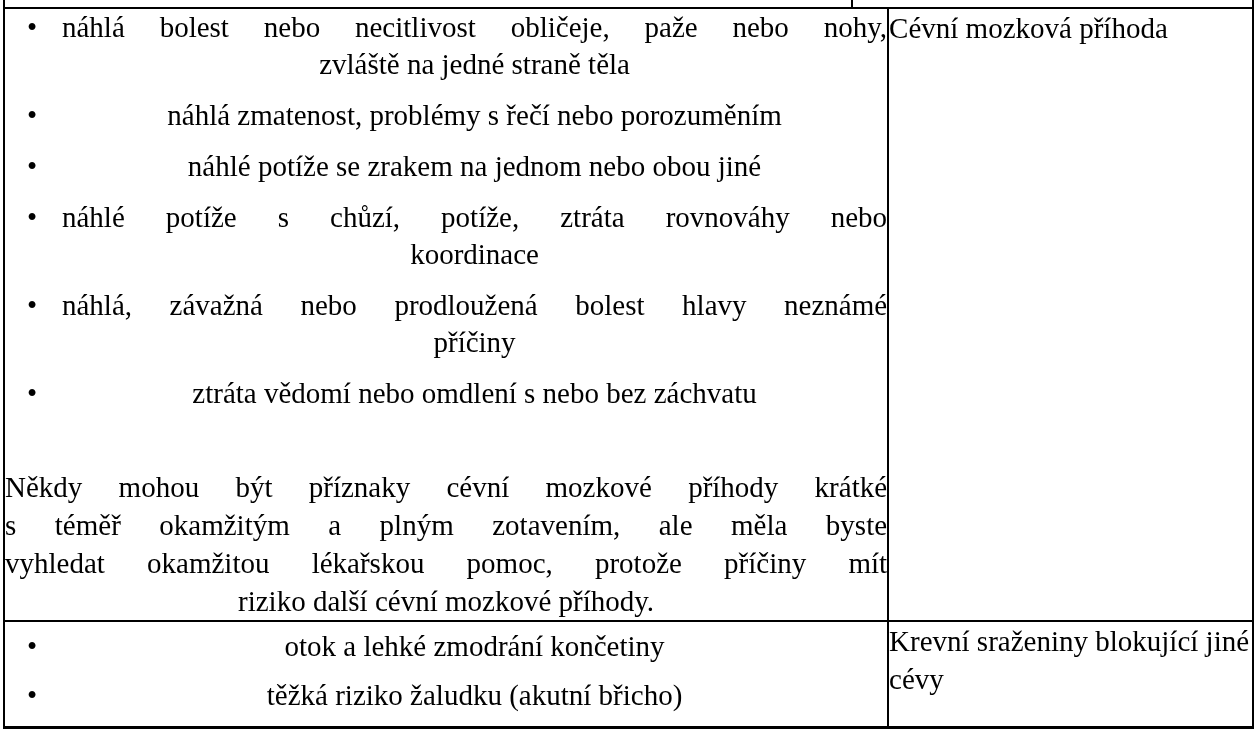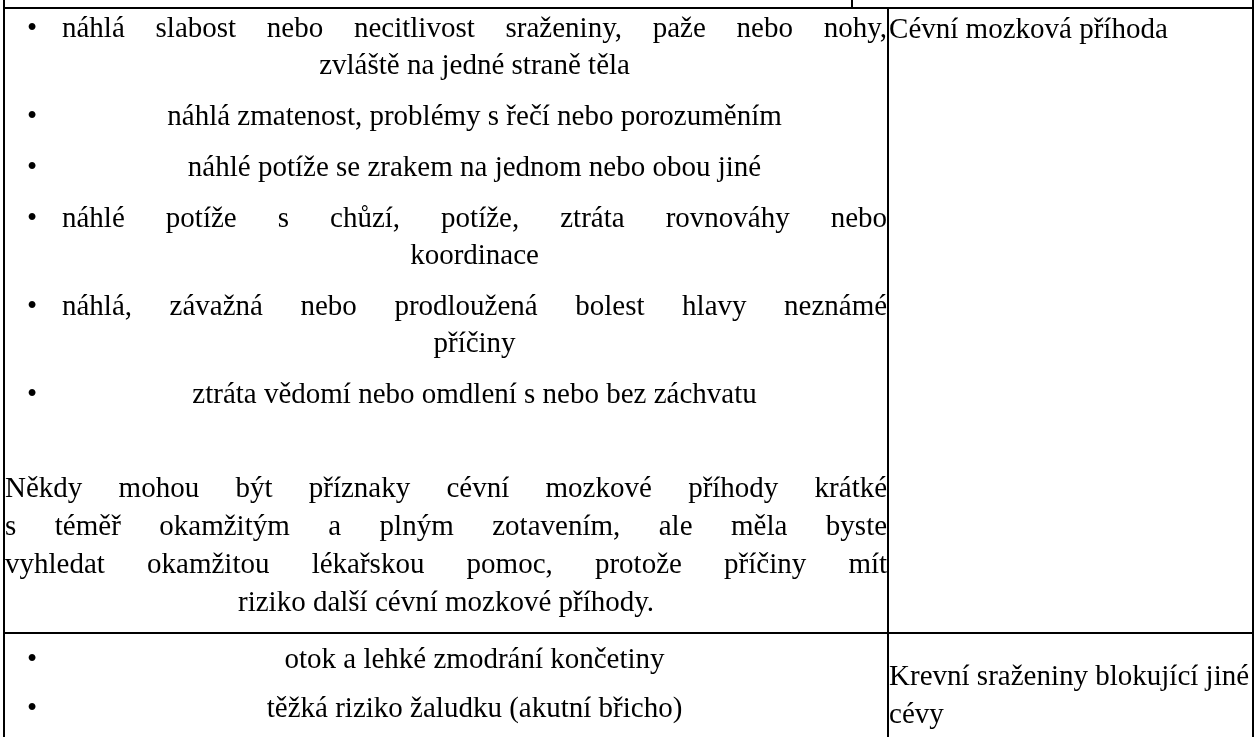--- a/index.html
+++ b/index.html
@@ -47,42 +47,42 @@
   ul.symptom-list.compact { padding-top: 6px; }
   ul.symptom-list.compact li { margin-bottom: 12px; }
   .bullet {
     position: absolute;
     left: 22px; top: 0;
     font-size: 29px;
   }
   .line { text-align: center; }
   .line.stretch { text-align: justify; text-align-last: justify; }
 
-  .note { margin: 56px 0 12px 0; line-height: 38px; }
+  .note { margin: 56px 0 0 0; line-height: 38px; }
   .note .line { }
 
   .condition-label { }
 </style>
 </head>
 <body>
 
 <div class="page">
 
   <div class="stub left"></div>
   <div class="stub middle"></div>
   <div class="stub right"></div>
 
   <table class="doc-table">
     <tbody>
         <tr class="row-1">
       <td class="col-symptoms">
         <ul class="symptom-list">
           <li>
             <span class="bullet">•</span>
-            <div class="line stretch">náhlá slabost nebo necitlivost sraženiny, paže nebo nohy,</div>
+            <div class="line stretch">náhlá bolest nebo necitlivost obličeje, paže nebo nohy,</div>
             <div class="line">zvláště na jedné straně těla</div>
           </li>
           <li>
             <span class="bullet">•</span>
             <div class="line">náhlá zmatenost, problémy s řečí nebo porozuměním</div>
           </li>
           <li>
             <span class="bullet">•</span>
             <div class="line">náhlé potíže se zrakem na jednom nebo obou jiné</div>
           </li>
@@ -118,19 +118,19 @@
           <li>
             <span class="bullet">•</span>
             <div class="line">otok a lehké zmodrání končetiny</div>
           </li>
           <li>
             <span class="bullet">•</span>
             <div class="line">těžká riziko žaludku (akutní břicho)</div>
           </li>
         </ul>
       </td>
-      <td class="col-condition" style="padding-top:22px;">
+      <td class="col-condition" style="">
         <div class="condition-label">Krevní sraženiny blokující jiné cévy</div>
       </td>
     </tr>
   </tbody>
     </table>
 </div>
 
 </body></html>

